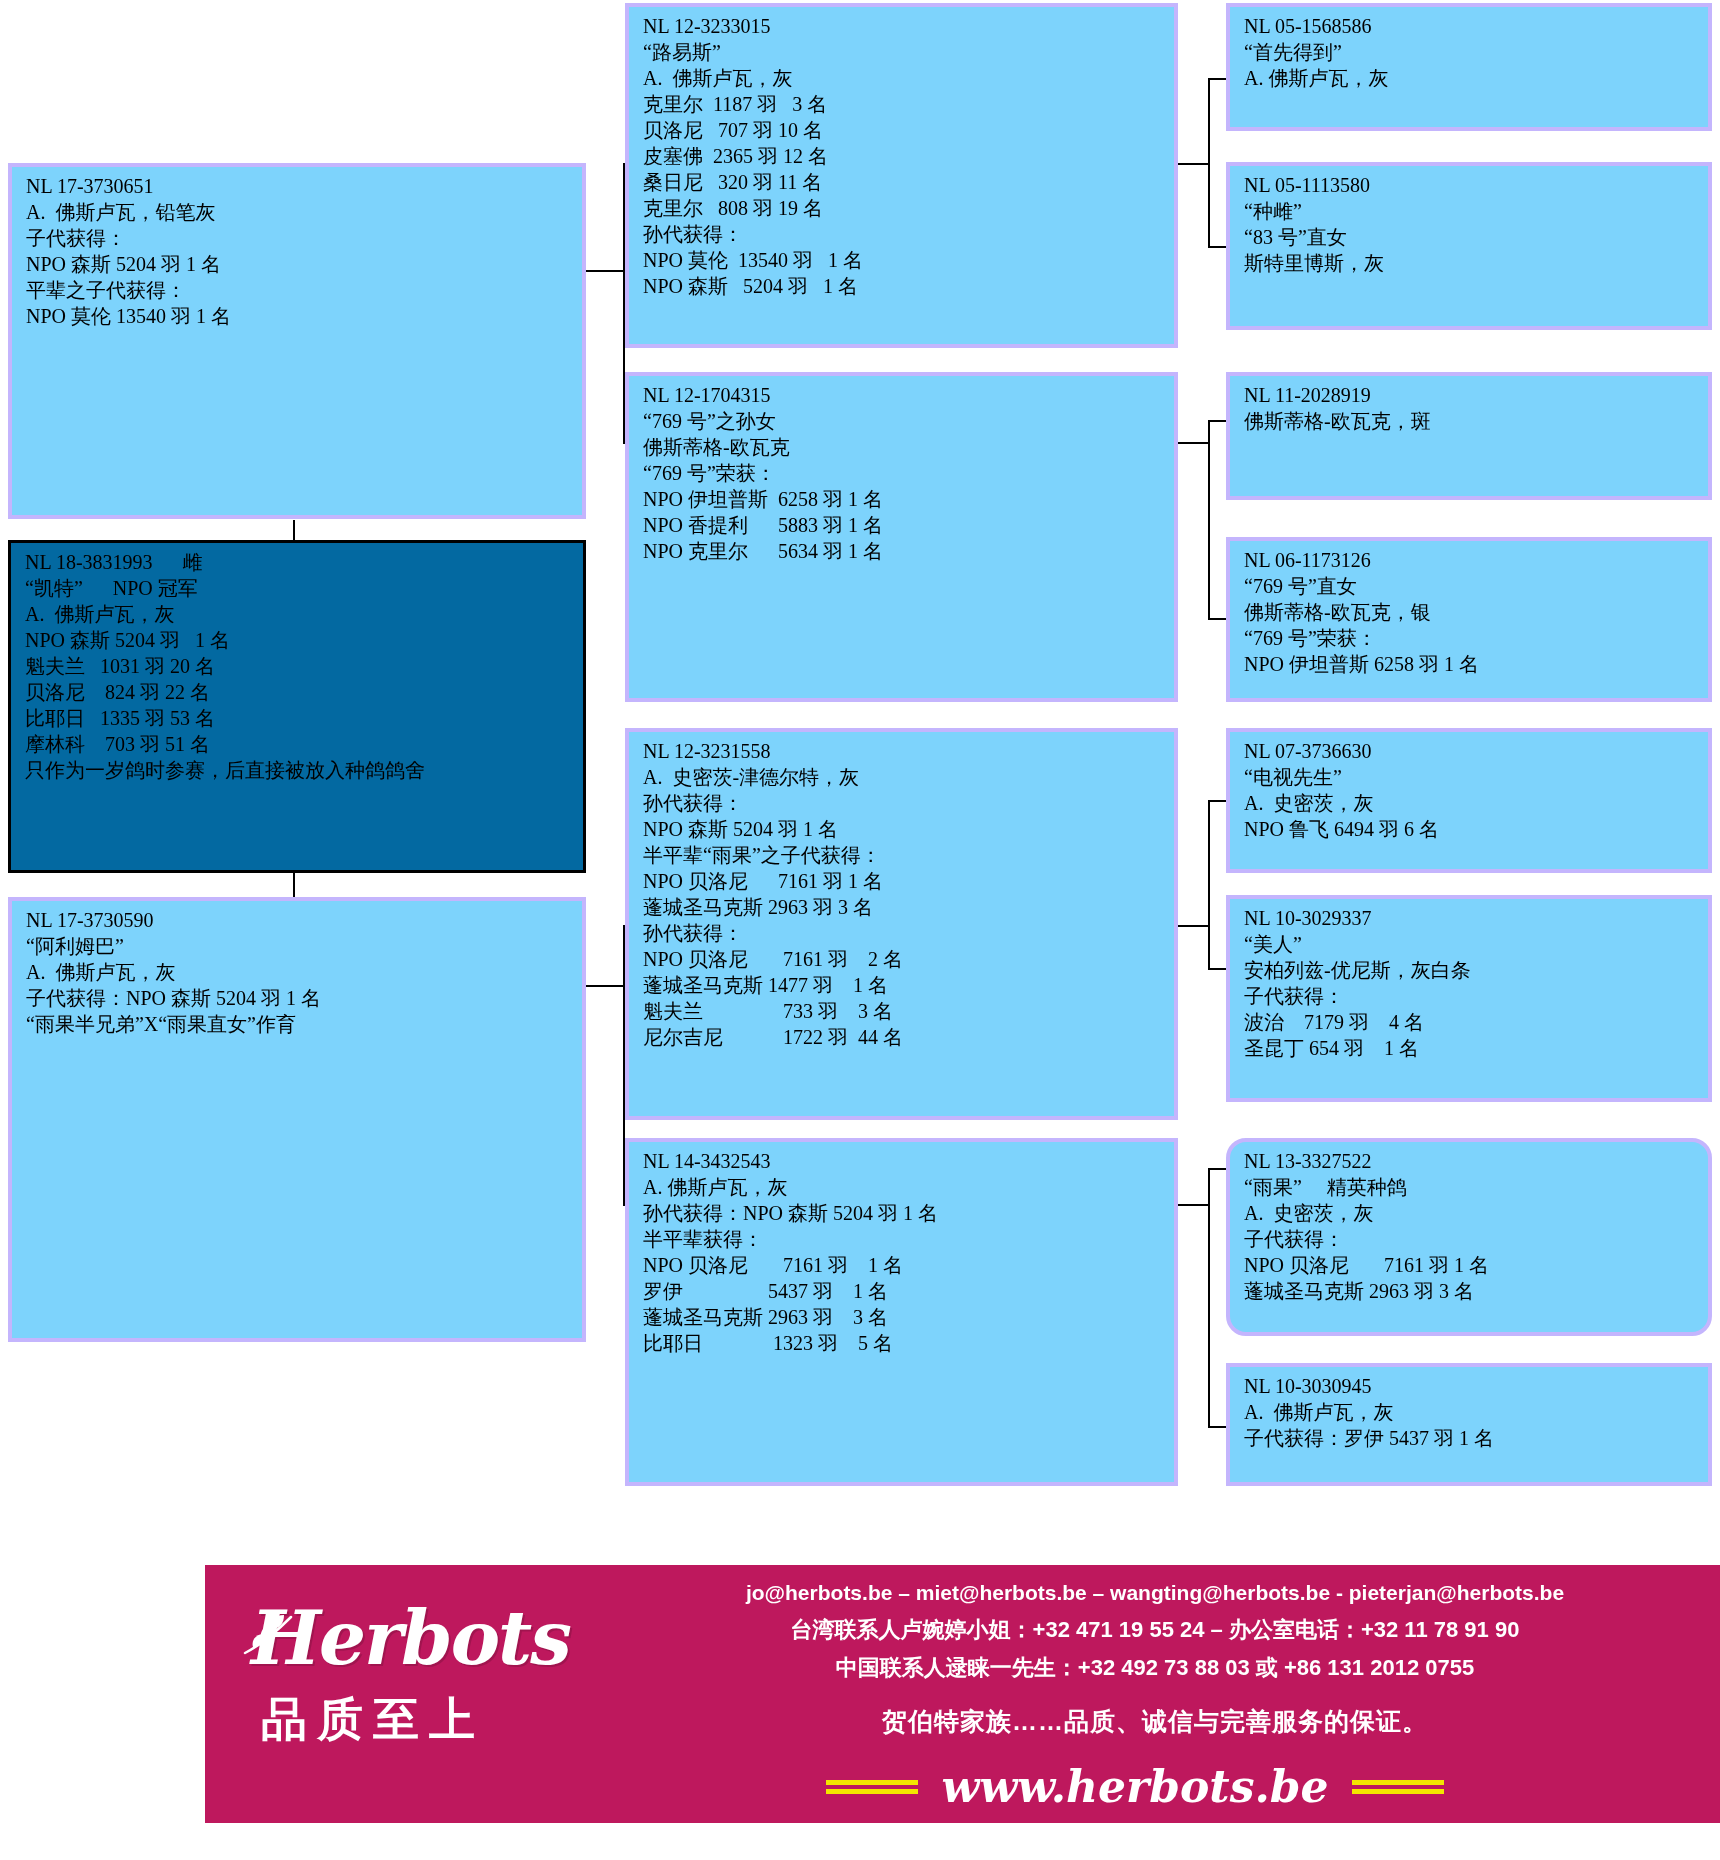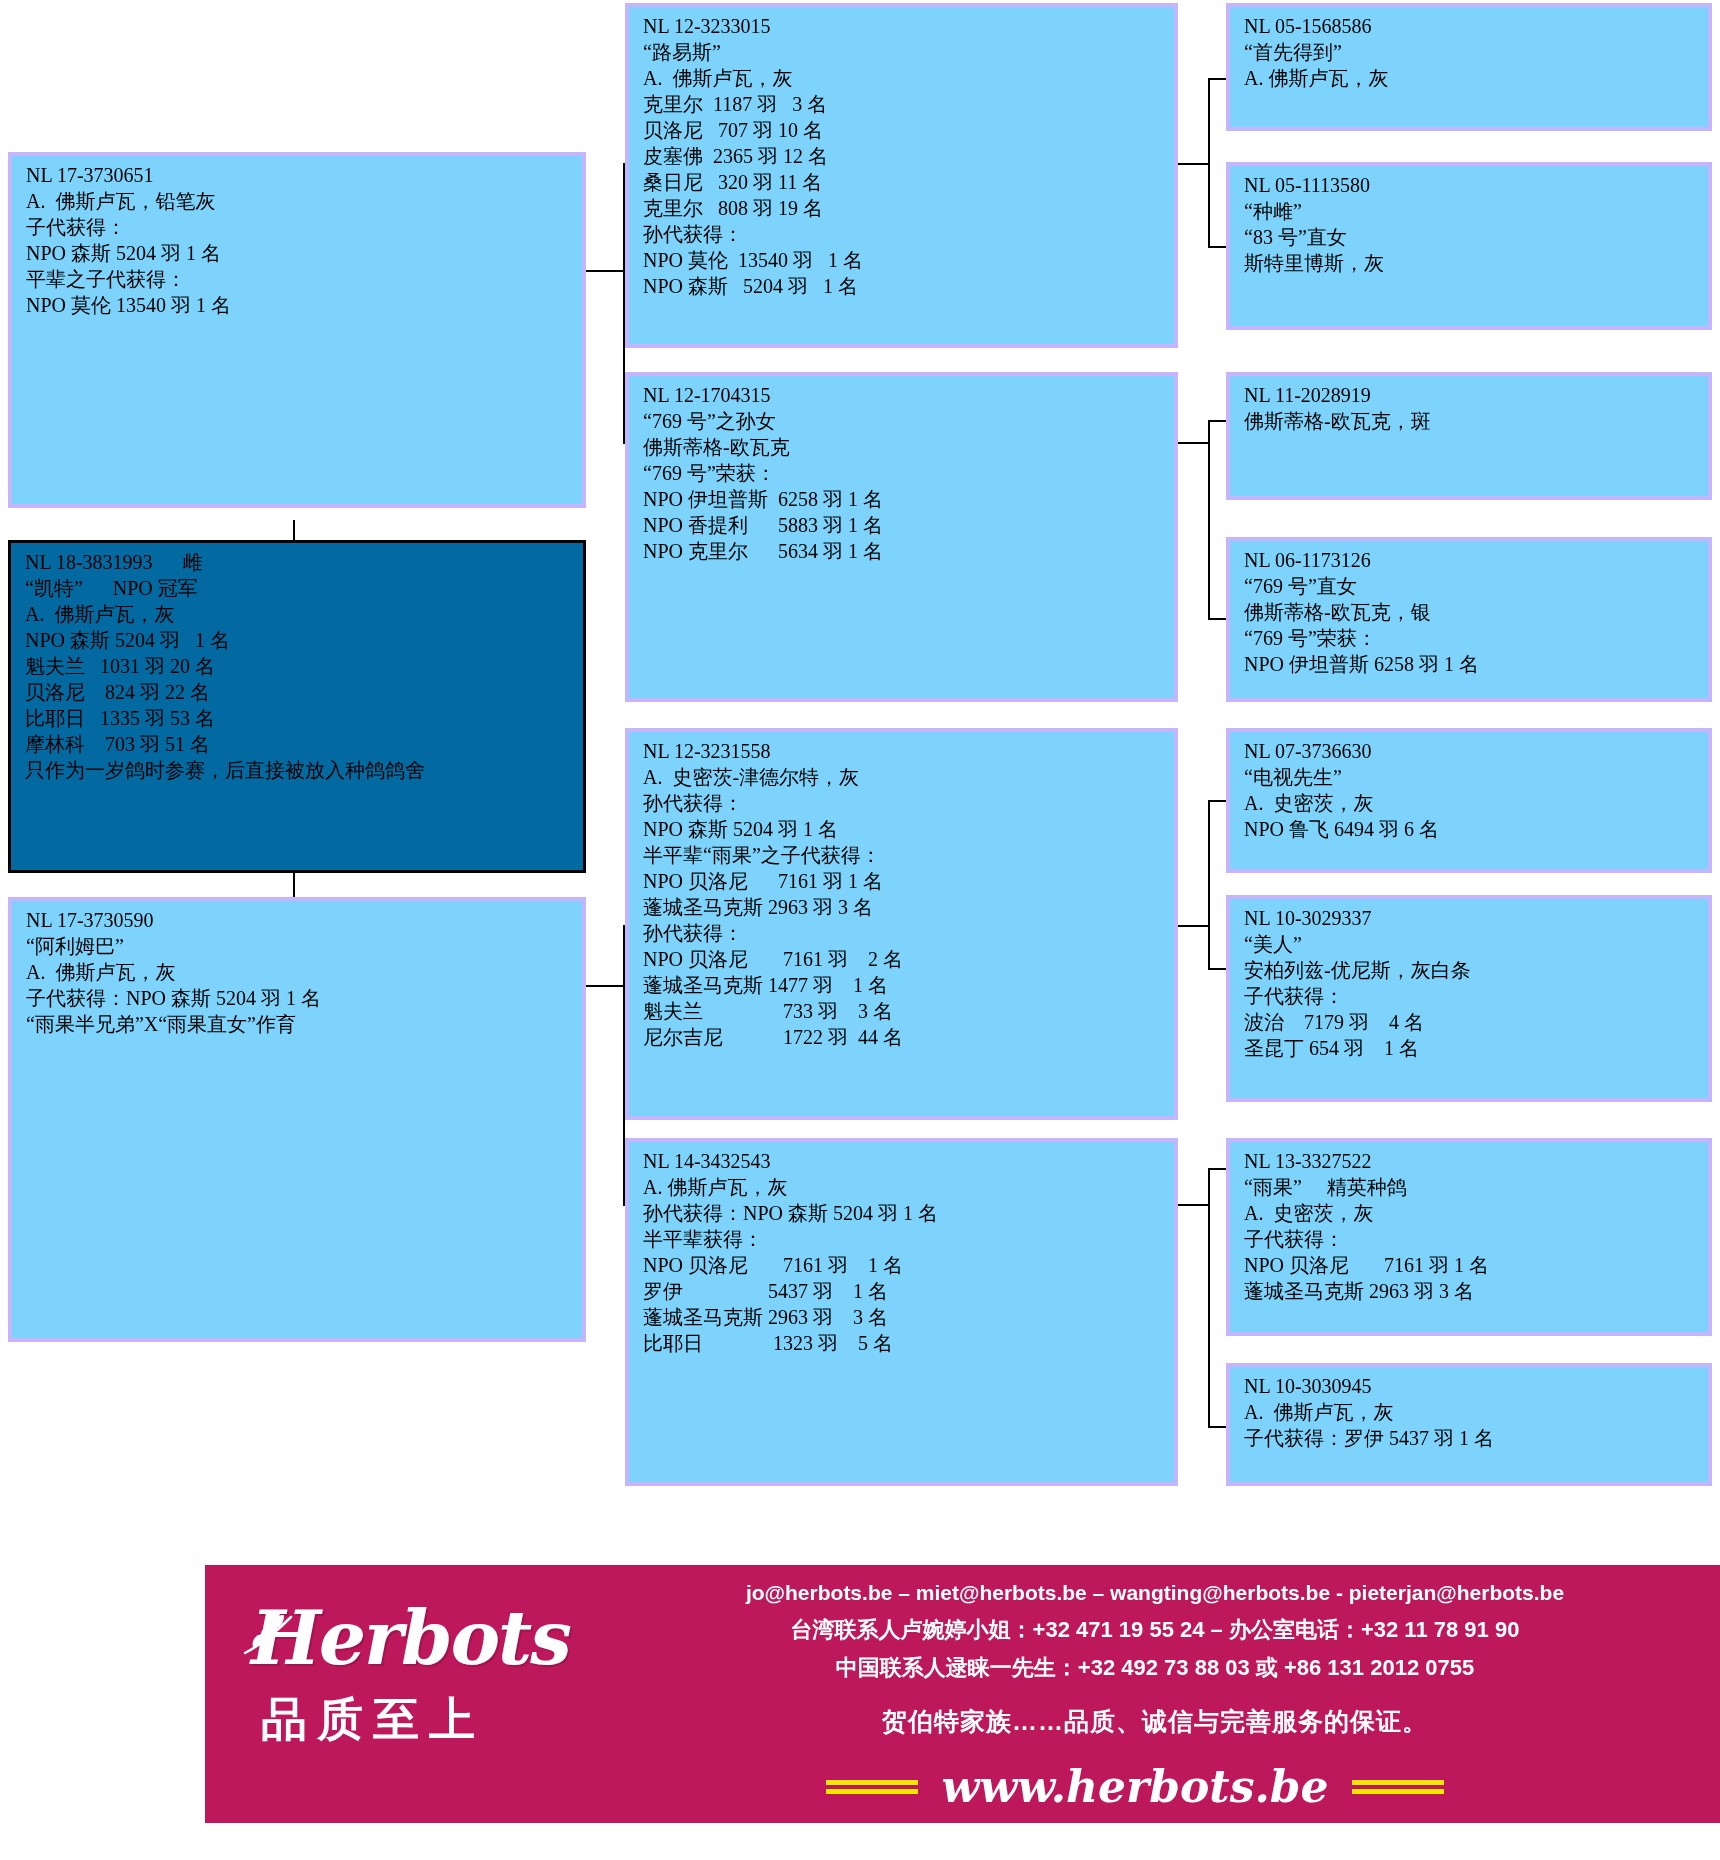--- a/index.html
+++ b/index.html
@@ -183,21 +183,21 @@
   <div class="connector h-line" style="left:1178px; top:925px; width:32px;"></div>
   <div class="connector v-line" style="left:1208px; top:800px; height:170px;"></div>
   <div class="connector h-line" style="left:1208px; top:800px; width:18px;"></div>
   <div class="connector h-line" style="left:1208px; top:968px; width:18px;"></div>
 
   <div class="connector h-line" style="left:1178px; top:1204px; width:32px;"></div>
   <div class="connector v-line" style="left:1208px; top:1168px; height:260px;"></div>
   <div class="connector h-line" style="left:1208px; top:1168px; width:18px;"></div>
   <div class="connector h-line" style="left:1208px; top:1426px; width:18px;"></div>
 
-  <div class="box" style="left:8px; top:152px; width:578px; height:356px;">NL 17-3730651
+  <div class="box" style="left:8px; top:163px; width:578px; height:356px;">NL 17-3730651
 A.  佛斯卢瓦，铅笔灰
 子代获得：
 NPO 森斯 5204 羽 1 名
 平辈之子代获得：
 NPO 莫伦 13540 羽 1 名</div>
 
   <div class="box subject" style="left:8px; top:540px; width:578px; height:333px;">NL 18-3831993      雌
 “凯特”      NPO 冠军
 A.  佛斯卢瓦，灰
 NPO 森斯 5204 羽   1 名
@@ -278,21 +278,21 @@
 A.  史密茨，灰
 NPO 鲁飞 6494 羽 6 名</div>
 
   <div class="box" style="left:1226px; top:895px; width:486px; height:207px;">NL 10-3029337
 “美人”
 安柏列兹-优尼斯，灰白条
 子代获得：
 波治    7179 羽    4 名
 圣昆丁 654 羽    1 名</div>
 
-  <div class="box" style="left:1226px; top:1138px; width:486px; height:198px;">NL 13-3327522
+  <div class="box" style="left:1226px; top:1138px; width:486px; height:198px;border-radius:20px;">NL 13-3327522
 “雨果”     精英种鸽
 A.  史密茨，灰
 子代获得：
 NPO 贝洛尼       7161 羽 1 名
 蓬城圣马克斯 2963 羽 3 名</div>
 
   <div class="box" style="left:1226px; top:1363px; width:486px; height:123px;">NL 10-3030945
 A.  佛斯卢瓦，灰
 子代获得：罗伊 5437 羽 1 名</div>
 

